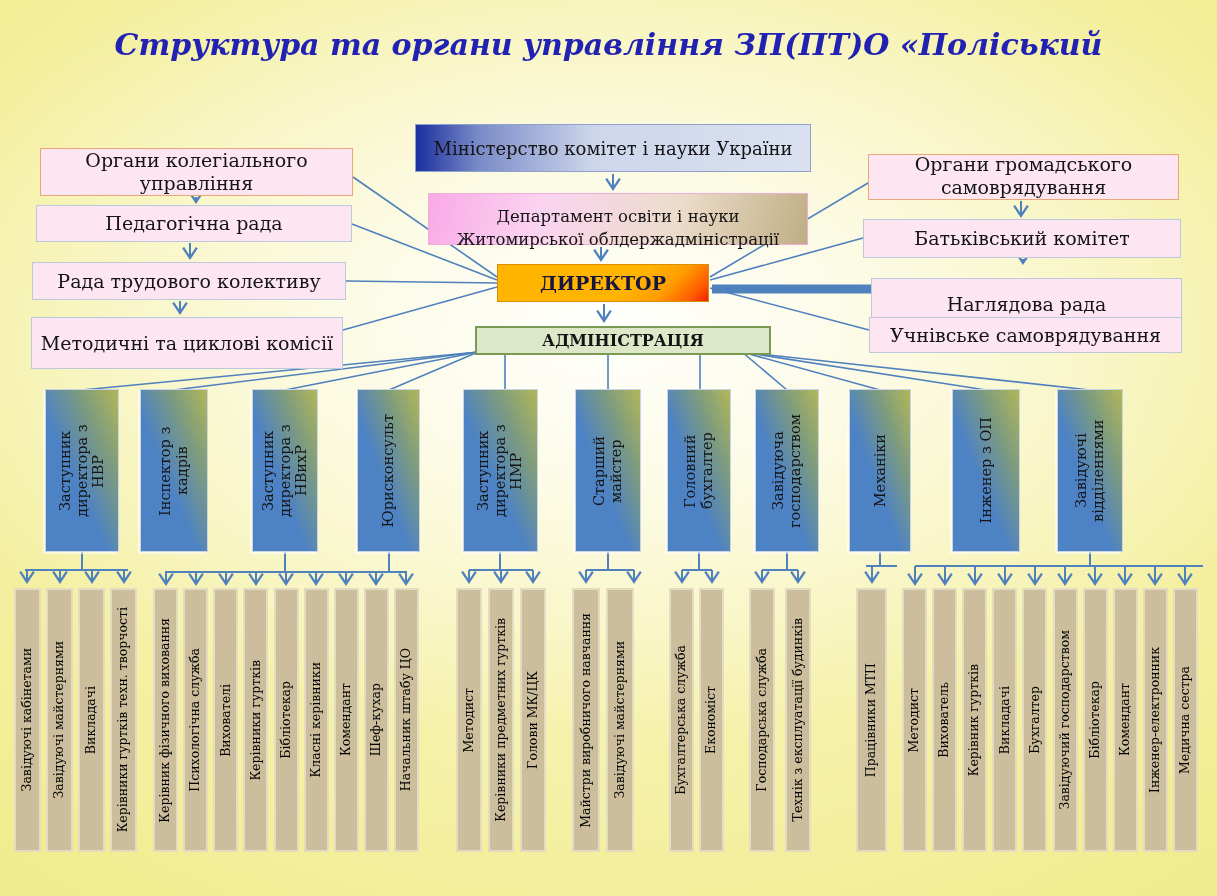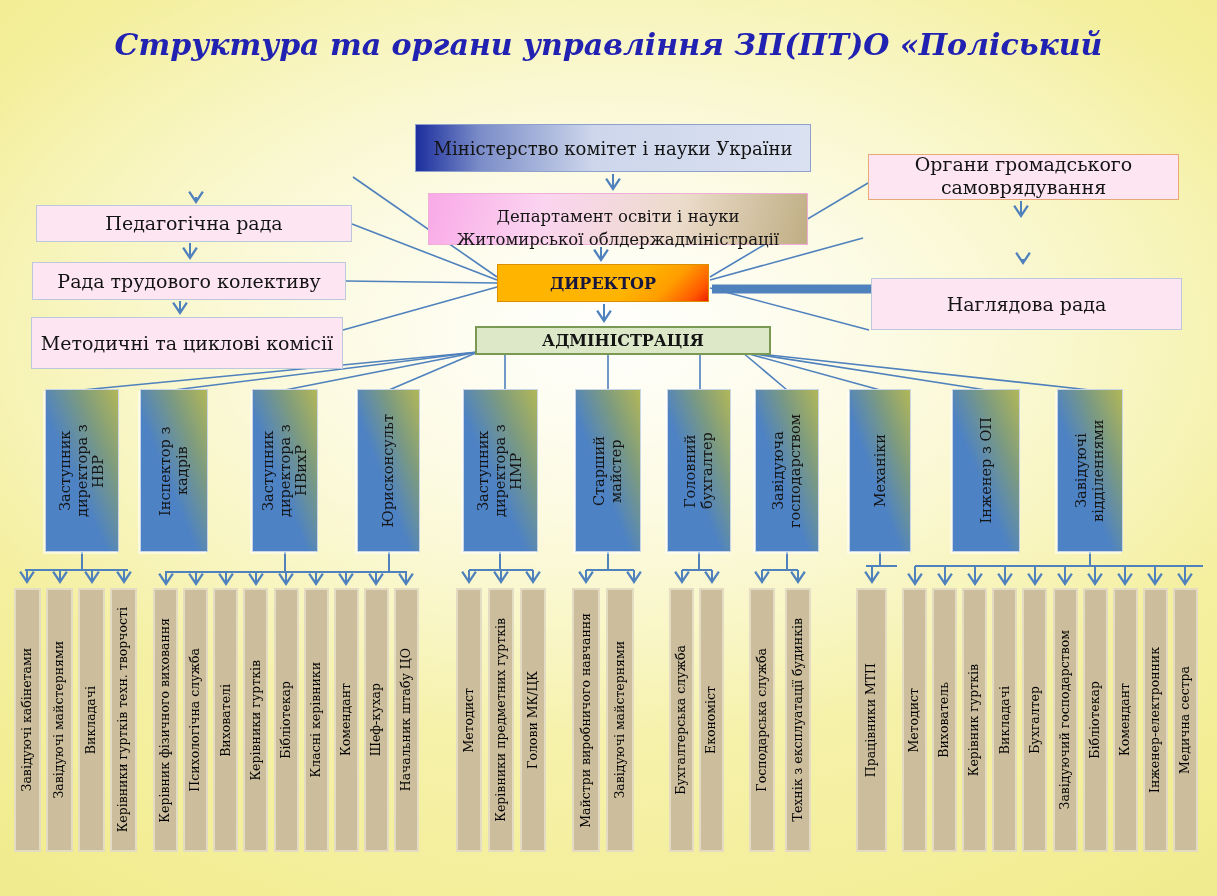--- a/index.html
+++ b/index.html
@@ -19,21 +19,21 @@
          color:#2222b2;font-weight:bold;font-style:italic;font-size:30px;line-height:1.5;}
   .box{position:absolute;z-index:2;display:flex;align-items:center;justify-content:center;
        text-align:center;box-sizing:border-box;color:#141414;}
   .ministry{left:415px;top:124px;width:396px;height:48px;font-size:18px;
        background:linear-gradient(to right,#1c2f9e 0%,#7a8cc8 16%,#cdd6eb 45%,#dae1f1 100%);
        border:1px solid #8ea0cc;}
   .dept{left:428px;top:193px;width:380px;height:52px;font-size:16.5px;line-height:1.35;
        background:linear-gradient(105deg,#f9a9e7 0%,#fbd4f0 30%,#ecdccb 65%,#bfae83 100%);
        border:1px solid #efaed8;}
   .dept span{display:block;max-width:330px;margin-top:19px;}
-  .director{left:497px;top:264px;width:212px;height:38px;font-size:16px;font-weight:bold;color:#151540;
+  .director{left:497px;top:264px;width:212px;height:38px;font-size:19px;font-weight:bold;color:#151540;
        background:linear-gradient(135deg,#ffb400 62%,#ff9d00 78%,#ff5a00 92%,#ee2000 100%);
        border:1px solid #d98f00;}
   .admin{left:475px;top:326px;width:296px;height:29px;font-size:16px;font-weight:bold;
        background:#dde8c9;border:2px solid #7a9a54;}
   .pb{background:#fde6f2;border:1px solid #bcc8dc;font-size:19px;line-height:1.2;}
   .pb.hdr{border:1px solid #e8a878;}
   .mgr{top:389px;height:163px;background:linear-gradient(to top right,#4d82c4 42%,#7d9b7f 72%,#b2b757 100%);
        border:1px solid #c8d4e8;box-shadow:-2px 2px 0 rgba(255,255,255,.55);}
   .vtext{writing-mode:vertical-rl;transform:rotate(180deg);text-align:center;}
   .mgr .vtext{font-size:14.5px;line-height:1.15;max-height:118px;}
@@ -156,36 +156,45 @@
   <div class="box dept">
     <span>Департамент освіти і науки Житомирської облдержадміністрації</span>
   </div>
   <div class="box director">
     <span>ДИРЕКТОР</span>
   </div>
   <div class="box admin">
     <span>АДМІНІСТРАЦІЯ</span>
   </div>
 
+  <div class="box pb hdr" style="left:40px;top:148px;width:313px;height:48px;">
+    <span>Органи колегіального управління</span>
+  </div>
   <div class="box pb" style="left:36px;top:205px;width:316px;height:37px;">
     <span>Педагогічна рада</span>
   </div>
   <div class="box pb" style="left:32px;top:262px;width:314px;height:38px;">
     <span>Рада трудового колективу</span>
   </div>
   <div class="box pb" style="left:31px;top:317px;width:312px;height:52px;">
     <span>Методичні та циклові комісії</span>
   </div>
 
   <div class="box pb hdr" style="left:868px;top:154px;width:311px;height:46px;align-items:flex-end;">
     <span>Органи громадського самоврядування</span>
   </div>
+  <div class="box pb" style="left:863px;top:219px;width:318px;height:39px;">
+    <span>Батьківський комітет</span>
+  </div>
   <div class="box pb" style="left:871px;top:266px;width:311px;height:52px;margin-top:12px;">
     <span>Наглядова рада</span>
   </div>
+  <div class="box pb" style="left:869px;top:317px;width:313px;height:36px;">
+    <span>Учнівське самоврядування</span>
+  </div>
 
   <div class="box mgr" style="left:45px;width:74px;">
       <span class="vtext">Заступник директора з НВР</span>
     </div>
   <div class="box mgr" style="left:140px;width:68px;">
       <span class="vtext">Інспектор з кадрів</span>
     </div>
   <div class="box mgr" style="left:252px;width:66px;">
       <span class="vtext">Заступник директора з НВихР</span>
     </div>

